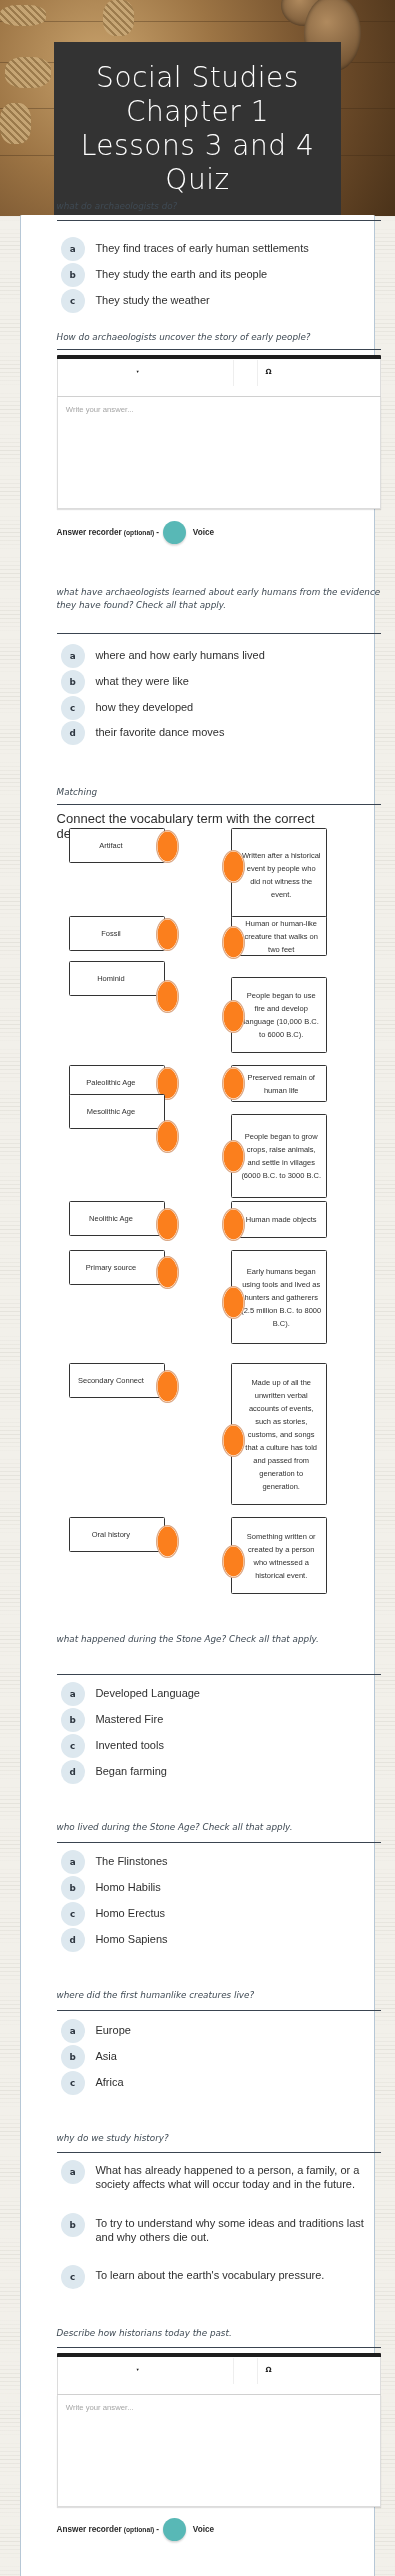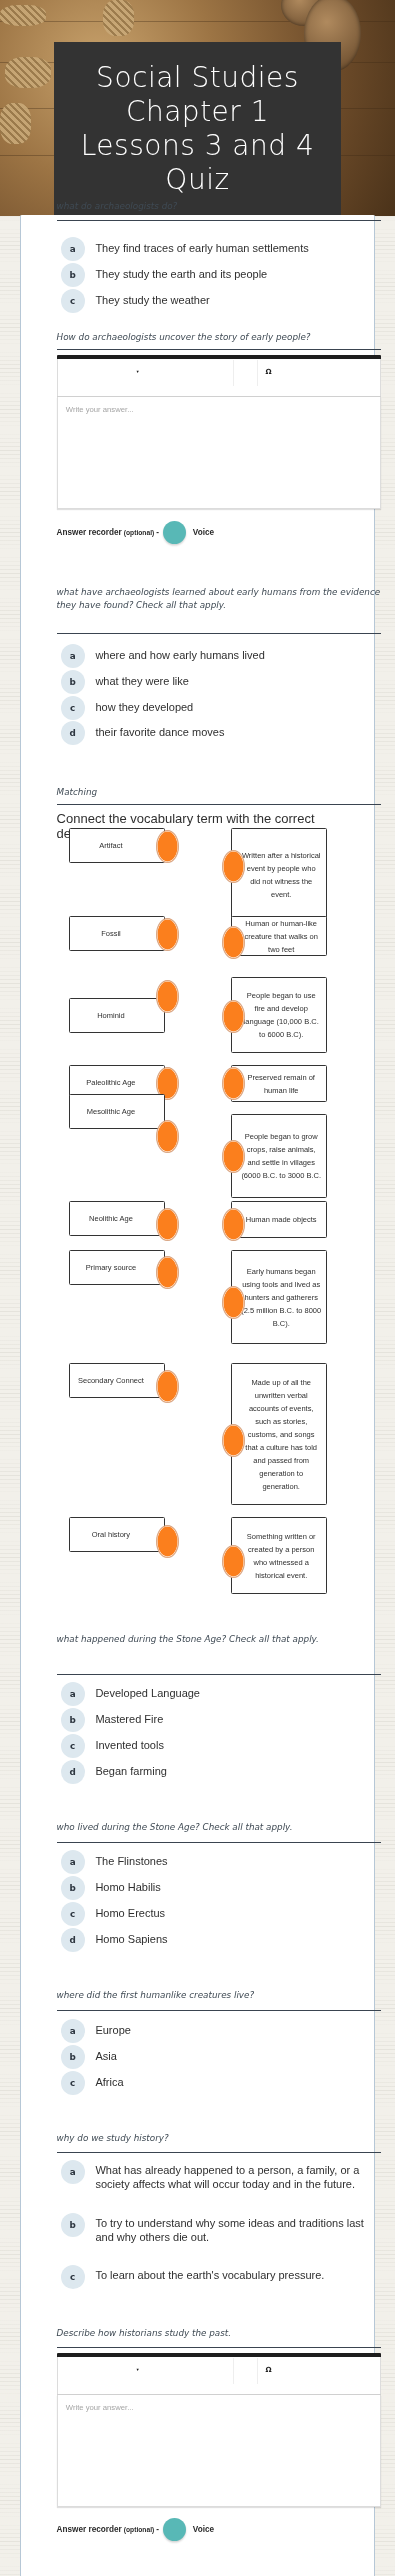--- a/index.html
+++ b/index.html
@@ -206,21 +206,21 @@
   <div class="mbox left" style="top:613px;">Artifact</div>
   <div class="dot" style="left:135px;top:615px;"></div>
   <div class="mbox right" style="top:613px;height:94px;">Written after a historical event by people who did not witness the event.</div>
   <div class="dot" style="left:201px;top:635px;"></div>
 
   <div class="mbox left" style="top:701px;">Fossil</div>
   <div class="dot" style="left:135px;top:703px;"></div>
   <div class="mbox right" style="top:701px;height:40px;">Human or human-like creature that walks on two feet</div>
   <div class="dot" style="left:201px;top:711px;"></div>
 
-  <div class="mbox left" style="top:783px;">Hominid</div>
+  <div class="mbox left" style="top:746px;">Hominid</div>
   <div class="dot" style="left:135px;top:765px;"></div>
   <div class="mbox right" style="top:762px;height:76px;">People began to use fire and develop language (10,000 B.C. to 6000 B.C).</div>
   <div class="dot" style="left:201px;top:785px;"></div>
 
   <div class="mbox left" style="top:850px;">Paleolithic Age</div>
   <div class="dot" style="left:135px;top:852px;"></div>
   <div class="mbox right" style="top:850px;height:37px;">Preserved remain of human life</div>
   <div class="dot" style="left:201px;top:852px;"></div>
 
   <div class="mbox left" style="top:879px;">Mesolithic Age</div>
@@ -309,21 +309,21 @@
   </div>
   <div class="opt tall" style="top:1998px;">
     <span class="bubble">b</span>
     <span class="otext">To try to understand why some ideas and traditions last and why others die out.</span>
   </div>
   <div class="opt tall" style="top:2050px;">
     <span class="bubble">c</span>
     <span class="otext">To learn about the earth's vocabulary pressure.</span>
   </div>
 
-  <div class="q-title" style="top:2112px;">Describe how historians study the past.</div>
+  <div class="q-title" style="top:2112px;">Describe how historians today the past.</div>
   <div class="rule" style="top:2132px;"></div>
   <div class="editor" style="top:2138px;">
     <div class="topbar"></div>
     <div class="toolbar">
       <span class="caret">▾</span>
       <span class="sep" style="left:175px;"></span>
       <span class="sep" style="left:199px;"></span>
       <span class="omega">Ω</span>
     </div>
     <div class="divider"></div>

